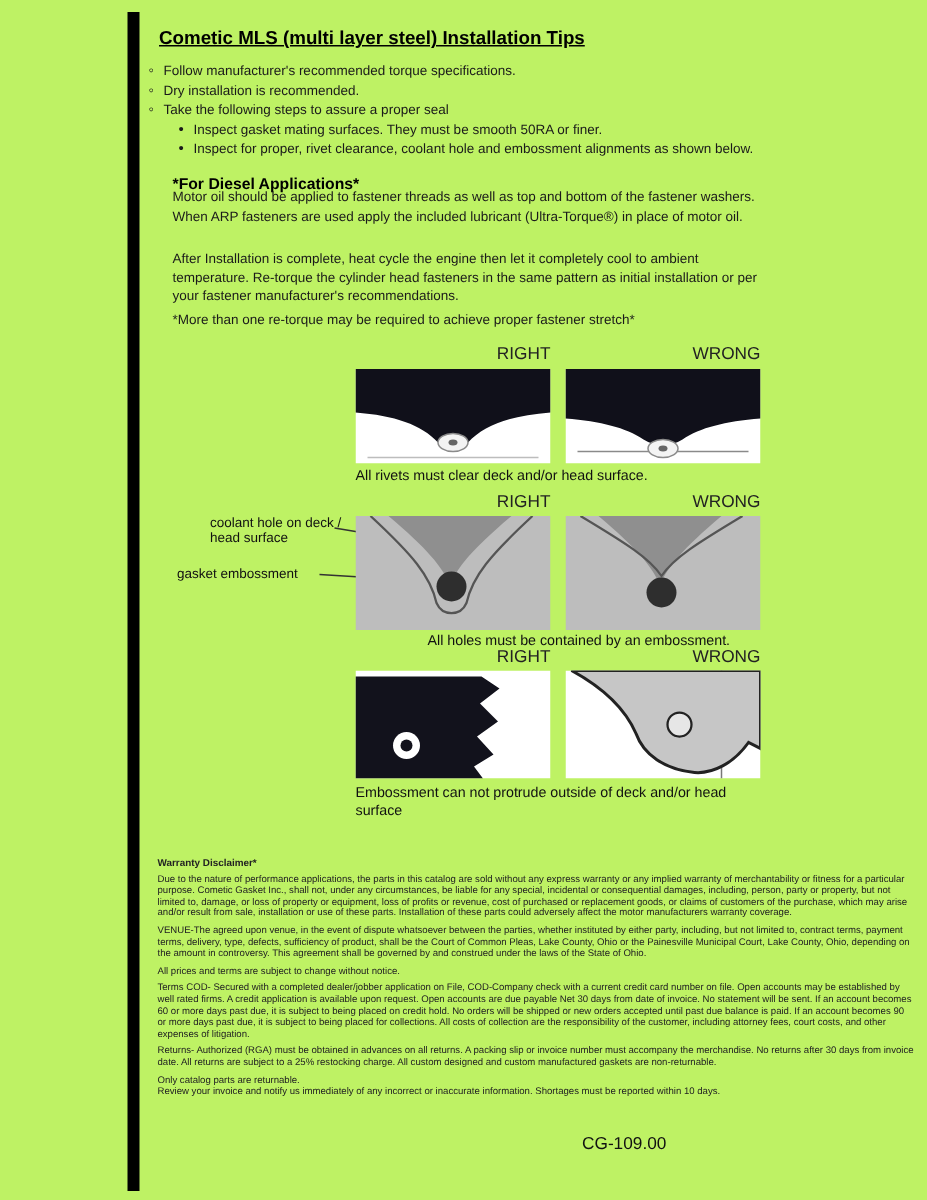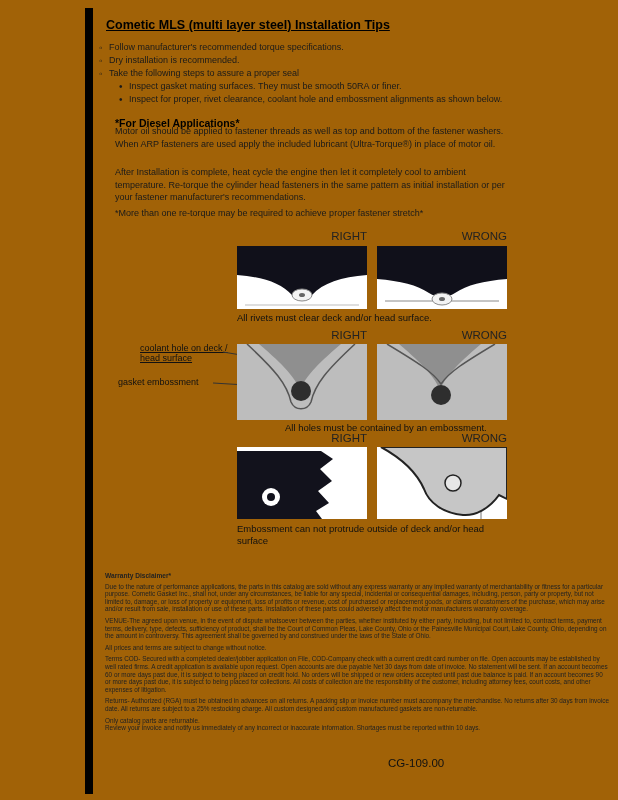--- a/index.html
+++ b/index.html
@@ -1,18 +1,18 @@
 <!DOCTYPE html>
 <html><head>
 <meta charset="utf-8">
 <style>
   * { margin:0; padding:0; box-sizing:border-box; }
   html,body { background:#ffffff; }
   .page {
-    position:relative; width:618px; height:800px; background:#a16207;
+    position:relative; width:618px; height:800px; background:#bef264;
     font-family:"Liberation Sans", sans-serif; color:#1a1a1a; overflow:hidden;
   }
   .spine { position:absolute; left:85px; top:8px; width:8px; height:786px; background:#000; }
 
   .title {
     position:absolute; left:106px; top:18px; font-size:12.5px; font-weight:bold;
     text-decoration:underline; color:#000;
   }
 
   .tips { position:absolute; left:99px; top:41px; width:430px; font-size:9px; line-height:13px; }
@@ -85,21 +85,21 @@
       <line x1="8" y1="55" x2="122" y2="55" stroke="#8a8a8a" stroke-width="1"></line>
       <ellipse cx="65" cy="53" rx="10" ry="6" fill="#f3f3f3" stroke="#8a8a8a" stroke-width="1"></ellipse>
       <ellipse cx="65" cy="53" rx="3" ry="2" fill="#666"></ellipse>
     </svg>
   </div>
   <div class="caption" style="top:312px;">All rivets must clear deck and/or head surface.</div>
 
   <div class="dlabel" style="left:237px; top:329px;">RIGHT</div>
   <div class="dlabel" style="left:377px; top:329px;">WRONG</div>
 
-  <div class="side-label" style="left:140px; top:343px; width:92px;text-decoration:underline;">coolant hole on deck / head surface</div>
+  <div class="side-label" style="left:140px; top:343px; width:92px;">coolant hole on deck / head surface</div>
   <div class="side-label" style="left:118px; top:377px; width:100px;">gasket embossment</div>
 
   <svg class="leader-svg" viewBox="0 0 110 60">
     <line x1="18" y1="14" x2="96" y2="27" stroke="#333" stroke-width="1"></line>
     <line x1="8" y1="45" x2="90" y2="50" stroke="#333" stroke-width="1"></line>
   </svg>
 
   <div class="diagram-panel" style="left:237px; top:344px; width:130px; height:76px;">
     <svg viewBox="0 0 130 76">
       <rect width="130" height="76" fill="#bdbdbd"></rect>

